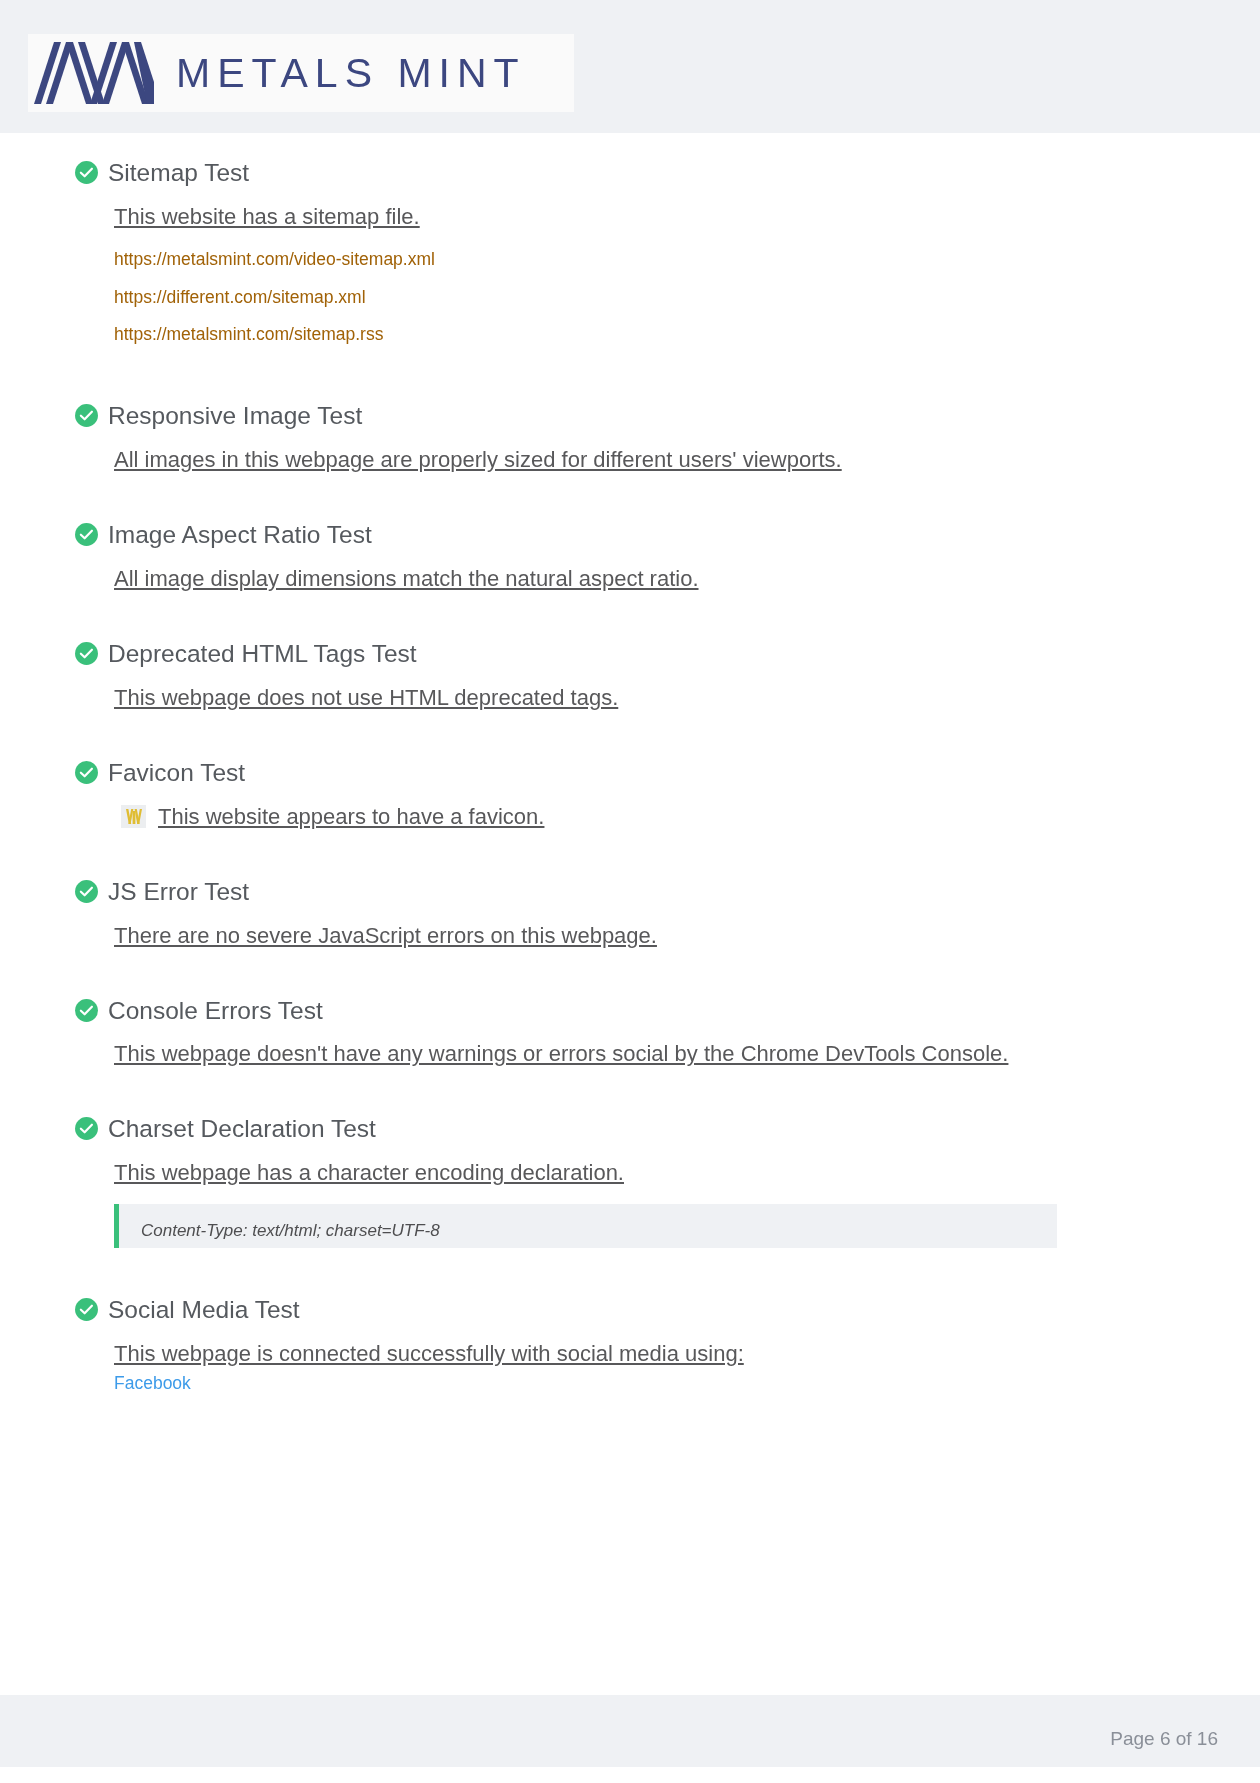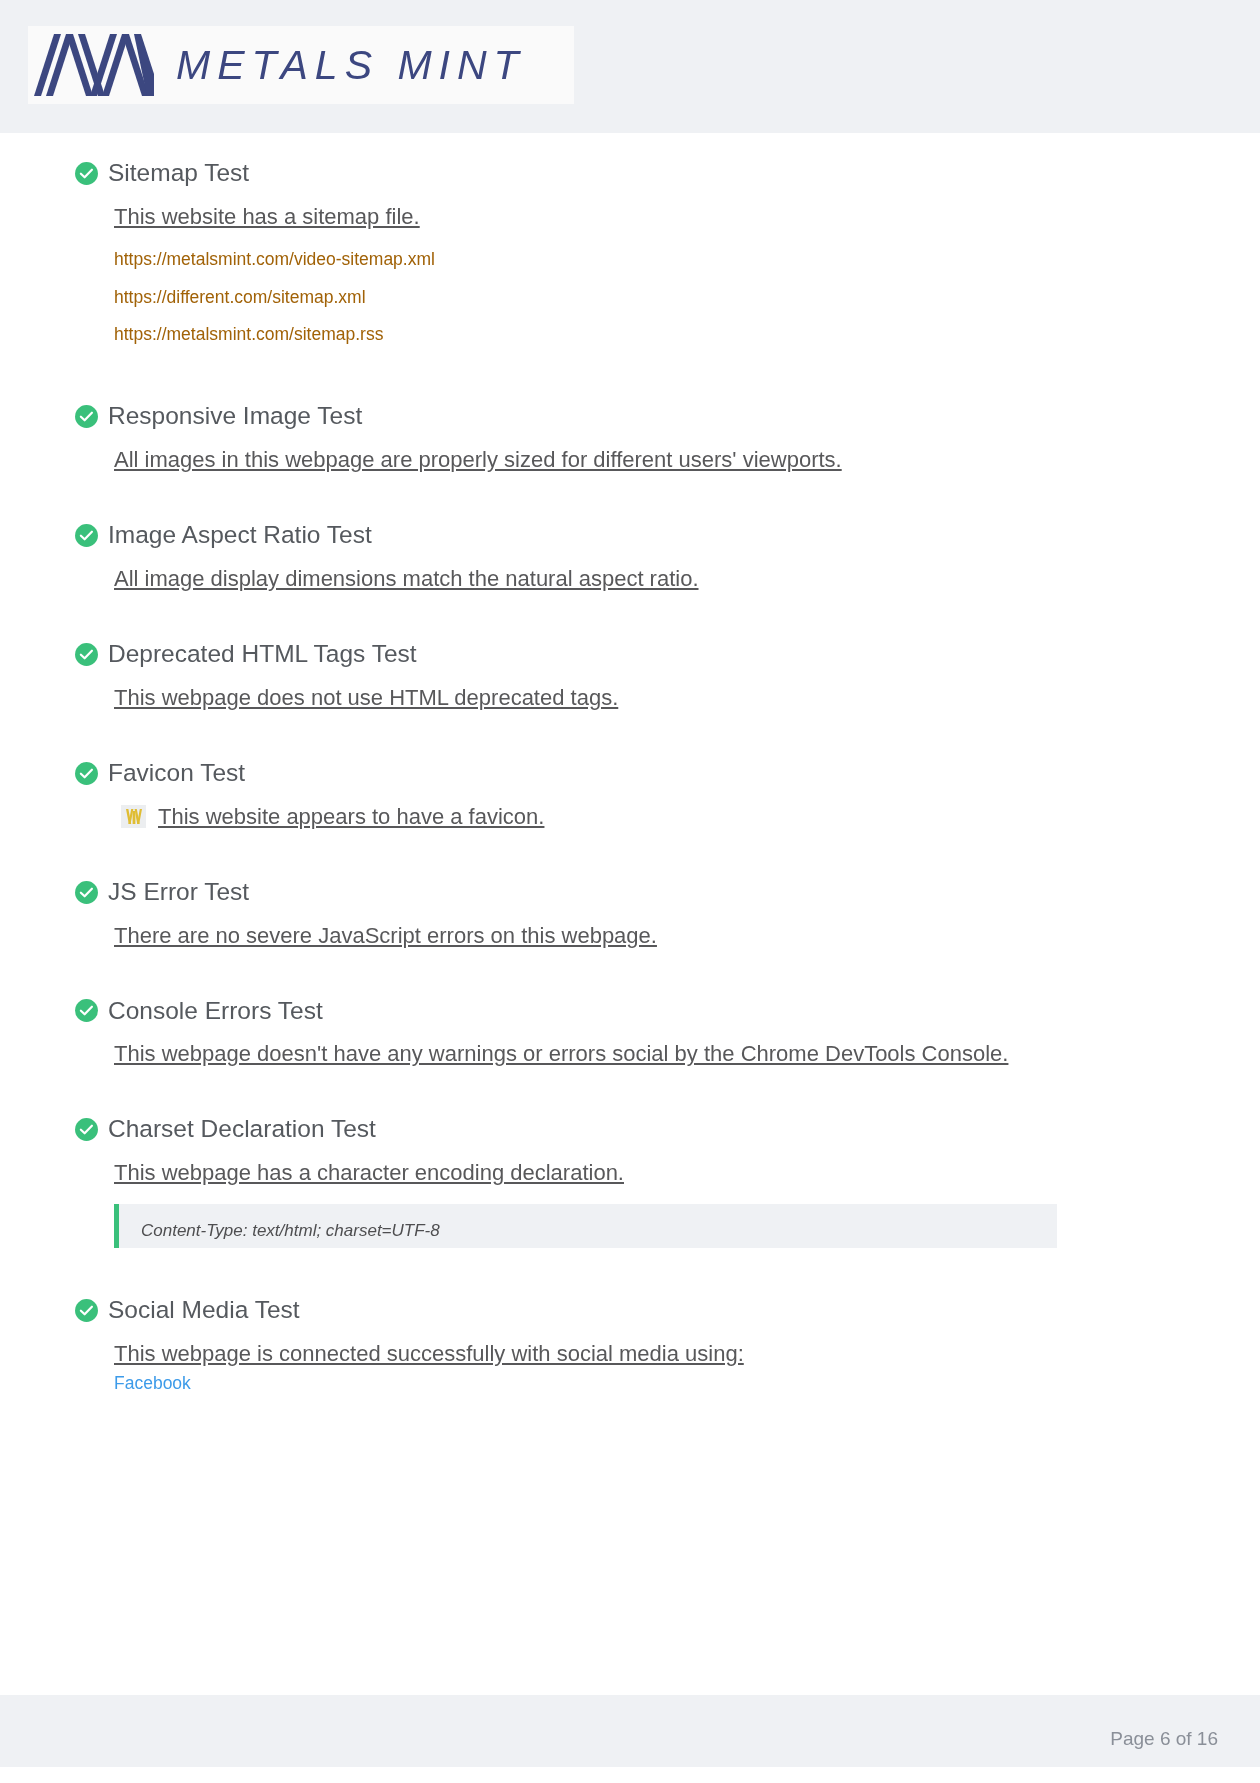--- a/index.html
+++ b/index.html
@@ -21,27 +21,26 @@
   .page-header {
     position: absolute;
     top: 0; left: 0;
     width: 1260px;
     height: 133px;
     background: #eff1f4;
   }
   .logo-wrap {
     position: absolute;
     left: 28px;
-    top: 26px;
+    top: 34px;
     width: 546px;
     height: 78px;
     background: #fafafa;
     display: flex;
     align-items: center;
-    font-style: italic;
   }
   .logo-mark {
     margin-left: 6px;
     width: 120px;
     height: 62px;
     flex: 0 0 auto;
   }
   .logo-word {
     margin-left: 22px;
     font-size: 41px;
@@ -57,21 +56,20 @@
     top: 133px;
     left: 0;
     width: 1260px;
   }
   .test-block {
     padding-left: 74px;
     padding-right: 60px;
   }
   .test-head {
     display: flex;
-    align-items: center;
     gap: 9px;
   }
   .status-icon {
     width: 25px;
     height: 25px;
     flex: 0 0 auto;
     display: block;
   }
   .test-title {
     font-size: 24.5px;

